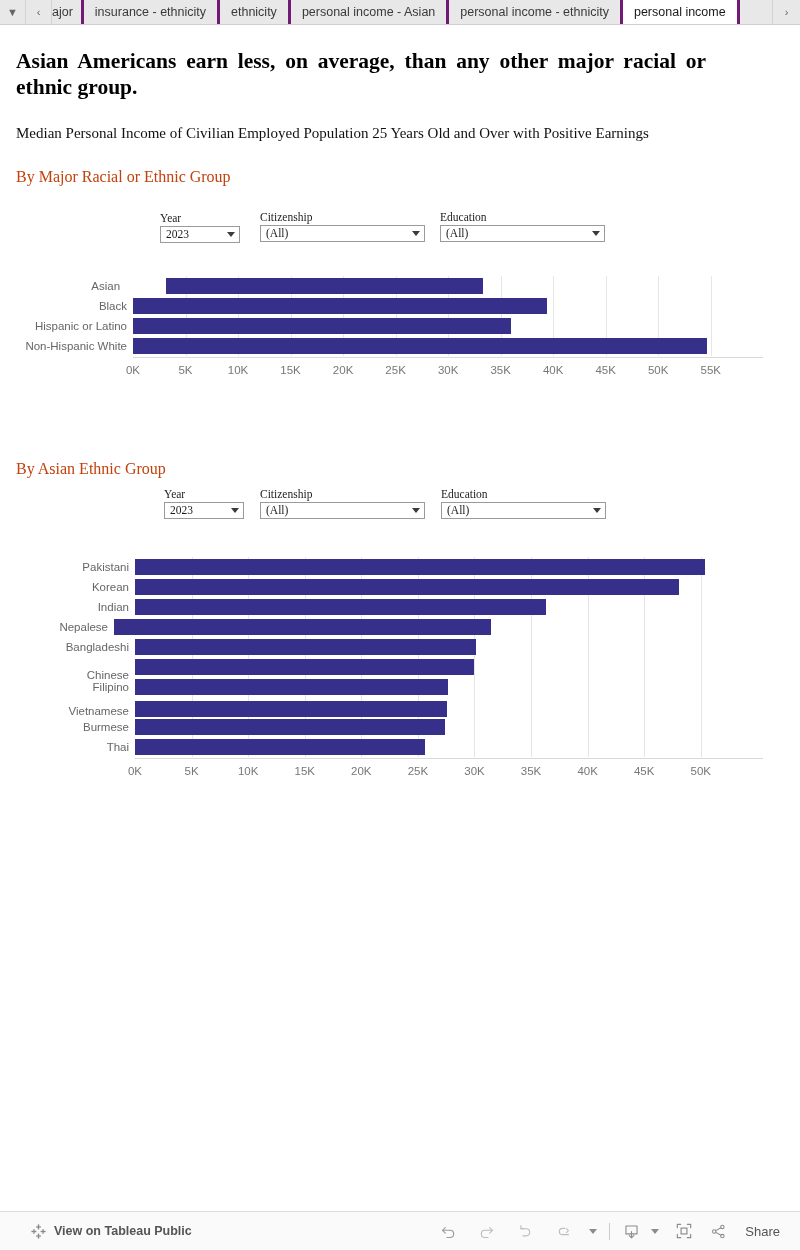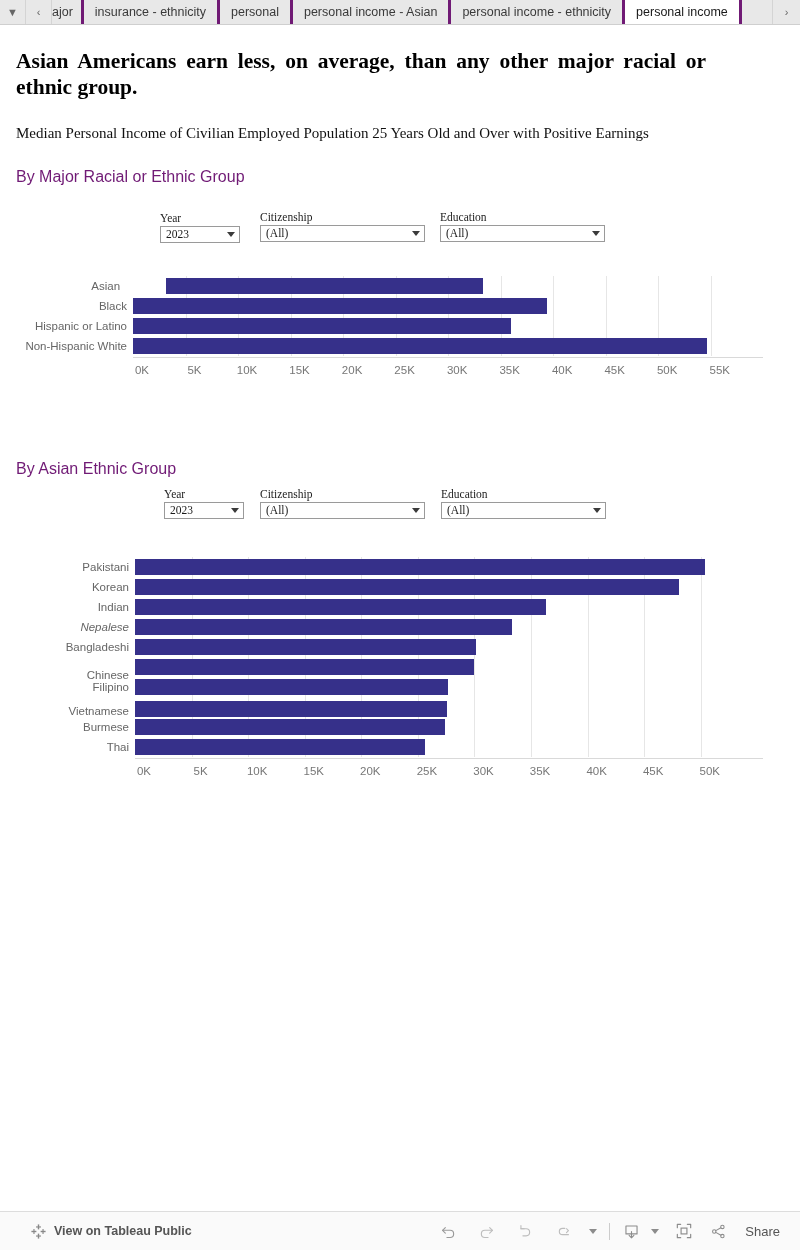--- a/index.html
+++ b/index.html
@@ -42,22 +42,22 @@
   }
   .subtitle {
     position:absolute; left:16px; top:124px; width:700px;
     font-family:"Liberation Serif", serif;
     font-size:15px; line-height:19px; color:#111;
     text-align: justify; text-align-last: left;
   }
 
   
   .section-head {
-    position:absolute; font-family:Liberation Sans, sans-serif;
-    font-size:16px; color:#701a75; left:16px;
+    position:absolute; font-family:Liberation Serif, serif;
+    font-size:16px; color:#c2410c; left:16px;
     text-align: justify; text-align-last:left;
   }
 
   
   .filters { position:absolute; display:block; }
   .filter { position:absolute; }
   .filter-label {
     font-family:"Liberation Serif", serif;
     font-size:11.5px; color:#222; margin-bottom:2px; line-height:12px;
   }
@@ -89,21 +89,20 @@
   .bar { position:absolute; left:0; top:0; height:100%; background:#36308a; }
   .plot-grid { position:absolute; top:0; left:0; height:100%; width:100%; pointer-events:none; }
   .gridline { position:absolute; top:0; height:100%; width:1px; background:#e6e6e6; }
   .axis {
     position:absolute; border-top:1px solid #d9d9d9;
   }
   .tick-label {
     position:absolute; font-size:11.5px; color:#777777; top:6px;
     transform:translateX(-50%); white-space:nowrap;
     font-family:"Liberation Sans", sans-serif;
-    margin-left:9px;
   }
 
   
   .toolbar {
     position:absolute; left:0; bottom:0; width:800px; height:39px;
     background:#fafafa; border-top:1px solid #dddddd;
     display:flex; align-items:center;
   }
   .tb-left { display:flex; align-items:center; padding-left:30px; }
   .tb-logo { width:17px; height:17px; margin-right:7px; flex:0 0 auto; }
@@ -136,21 +135,21 @@
       <span>‹</span>
     </div>
     <div id="tabs-host" style="display:flex;flex:1 1 auto;min-width:0;overflow:hidden;">
         <div class="tab clipped">
           <span>ajor</span>
         </div>
         <div class="tab">
           <span>insurance - ethnicity</span>
         </div>
         <div class="tab">
-          <span>personal</span>
+          <span>ethnicity</span>
         </div>
         <div class="tab">
           <span>personal income - Asian</span>
         </div>
         <div class="tab">
           <span>personal income - ethnicity</span>
         </div>
         <div class="tab active">
           <span>personal income</span>
         </div>
@@ -297,21 +296,21 @@
             <div class="bar" title="Korean" style="width: 544.289px; background: rgb(54, 48, 138);"></div>
           </div>
         </div>
         <div class="row" style="position: absolute; left: 0px; top: 40px; height: 20px; width: 737px;">
           <div class="row-label" style="width: 135px;">Indian</div>
           <div class="bar-track" style="width: 602px; height: 16px;">
             <div class="bar" title="Indian" style="width: 410.763px; background: rgb(54, 48, 138);"></div>
           </div>
         </div>
         <div class="row" style="position: absolute; left: 0px; top: 60px; height: 20px; width: 737px;">
-          <div class="row-label" style="width: 135px; font-style: italic;">Nepalese</div>
+          <div class="row-label" style="width: 114px;">Nepalese</div>
           <div class="bar-track" style="width: 602px; height: 16px;">
             <div class="bar" title="Nepalese" style="width: 376.816px; background: rgb(54, 48, 138);"></div>
           </div>
         </div>
         <div class="row" style="position: absolute; left: 0px; top: 80px; height: 20px; width: 737px;">
           <div class="row-label" style="width: 135px;">Bangladeshi</div>
           <div class="bar-track" style="width: 602px; height: 16px;">
             <div class="bar" title="Bangladeshi" style="width: 340.605px; background: rgb(54, 48, 138);"></div>
           </div>
         </div>

